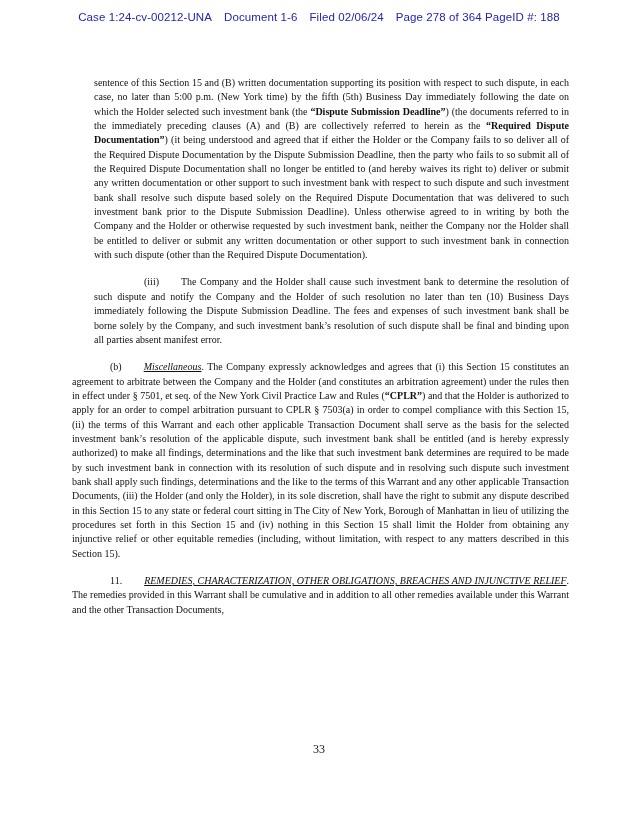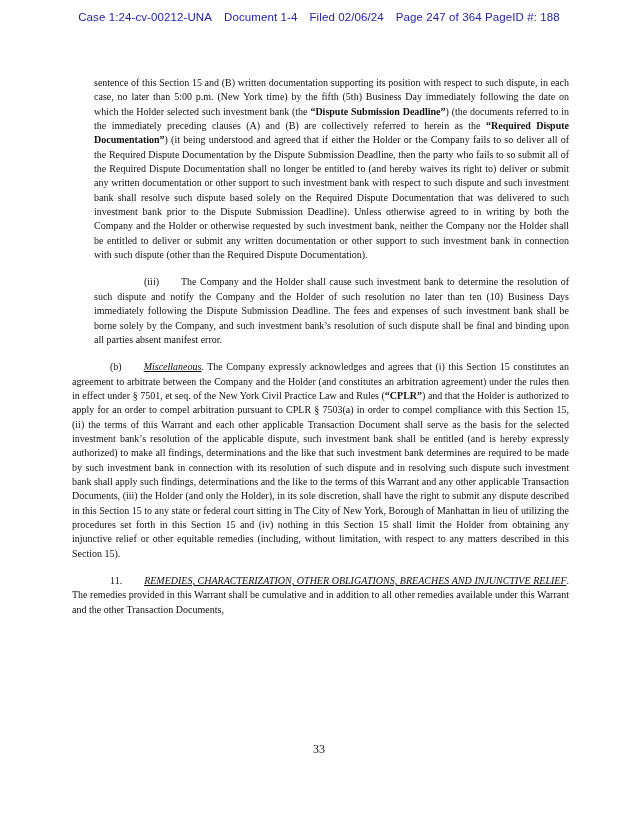--- a/index.html
+++ b/index.html
@@ -51,23 +51,23 @@
     font-size: 12px;
   }
 </style>
 </head>
 <body>
 
 <div class="page" style="color: rgb(16, 16, 16); background: rgb(255, 255, 255);">
 
   <div class="case-stamp" style="color: rgb(35, 35, 181);">
     <span>Case 1:24-cv-00212-UNA</span>
-    <span>Document 1-4</span>
+    <span>Document 1-6</span>
     <span>Filed 02/06/24</span>
-    <span>Page 247 of 364 PageID #: 188</span>
+    <span>Page 278 of 364 PageID #: 188</span>
   </div>
 
   <div class="doc-body">
     <p class="block"><span class="">sentence of this Section 15 and (B) written documentation supporting its position with respect to such dispute, in each case, no later than 5:00 p.m. (New York time) by the fifth (5th) Business Day immediately following the date on which the Holder selected such investment bank (the </span><span class="run-b ">“Dispute Submission Deadline”</span><span class="">) (the documents referred to in the immediately preceding clauses (A) and (B) are collectively referred to herein as the </span><span class="run-b ">“Required Dispute Documentation”</span><span class="">) (it being understood and agreed that if either the Holder or the Company fails to so deliver all of the Required Dispute Documentation by the Dispute Submission Deadline, then the party who fails to so submit all of the Required Dispute Documentation shall no longer be entitled to (and hereby waives its right to) deliver or submit any written documentation or other support to such investment bank with respect to such dispute and such investment bank shall resolve such dispute based solely on the Required Dispute Documentation that was delivered to such investment bank prior to the Dispute Submission Deadline). Unless otherwise agreed to in writing by both the Company and the Holder or otherwise requested by such investment bank, neither the Company nor the Holder shall be entitled to deliver or submit any written documentation or other support to such investment bank in connection with such dispute (other than the Required Dispute Documentation).</span></p>
     <p class="block indent-lg"><span class="">(iii)</span><span class="tab"></span><span class="">The Company and the Holder shall cause such investment bank to determine the resolution of such dispute and notify the Company and the Holder of such resolution no later than ten (10) Business Days immediately following the Dispute Submission Deadline. The fees and expenses of such investment bank shall be borne solely by the Company, and such investment bank’s resolution of such dispute shall be final and binding upon all parties absent manifest error.</span></p>
     <p class="indent-sm"><span class="">(b)</span><span class="tab"></span><span class="run-u">Miscellaneous</span><span class="">. The Company expressly acknowledges and agrees that (i) this Section 15 constitutes an agreement to arbitrate between the Company and the Holder (and constitutes an arbitration agreement) under the rules then in effect under § 7501, et seq. of the New York Civil Practice Law and Rules (</span><span class="run-b ">“CPLR”</span><span class="">) and that the Holder is authorized to apply for an order to compel arbitration pursuant to CPLR § 7503(a) in order to compel compliance with this Section 15, (ii) the terms of this Warrant and each other applicable Transaction Document shall serve as the basis for the selected investment bank’s resolution of the applicable dispute, such investment bank shall be entitled (and is hereby expressly authorized) to make all findings, determinations and the like that such investment bank determines are required to be made by such investment bank in connection with its resolution of such dispute and in resolving such dispute such investment bank shall apply such findings, determinations and the like to the terms of this Warrant and any other applicable Transaction Documents, (iii) the Holder (and only the Holder), in its sole discretion, shall have the right to submit any dispute described in this Section 15 to any state or federal court sitting in The City of New York, Borough of Manhattan in lieu of utilizing the procedures set forth in this Section 15 and (iv) nothing in this Section 15 shall limit the Holder from obtaining any injunctive relief or other equitable remedies (including, without limitation, with respect to any matters described in this Section 15).</span></p>
     <p class="indent-sm"><span class="">11.</span><span class="tab"></span><span class="run-u">REMEDIES, CHARACTERIZATION, OTHER OBLIGATIONS, BREACHES AND INJUNCTIVE RELIEF</span><span class="">. The remedies provided in this Warrant shall be cumulative and in addition to all other remedies available under this Warrant and the other Transaction Documents,</span></p>
   </div>
 
   <div class="page-number">33</div>

